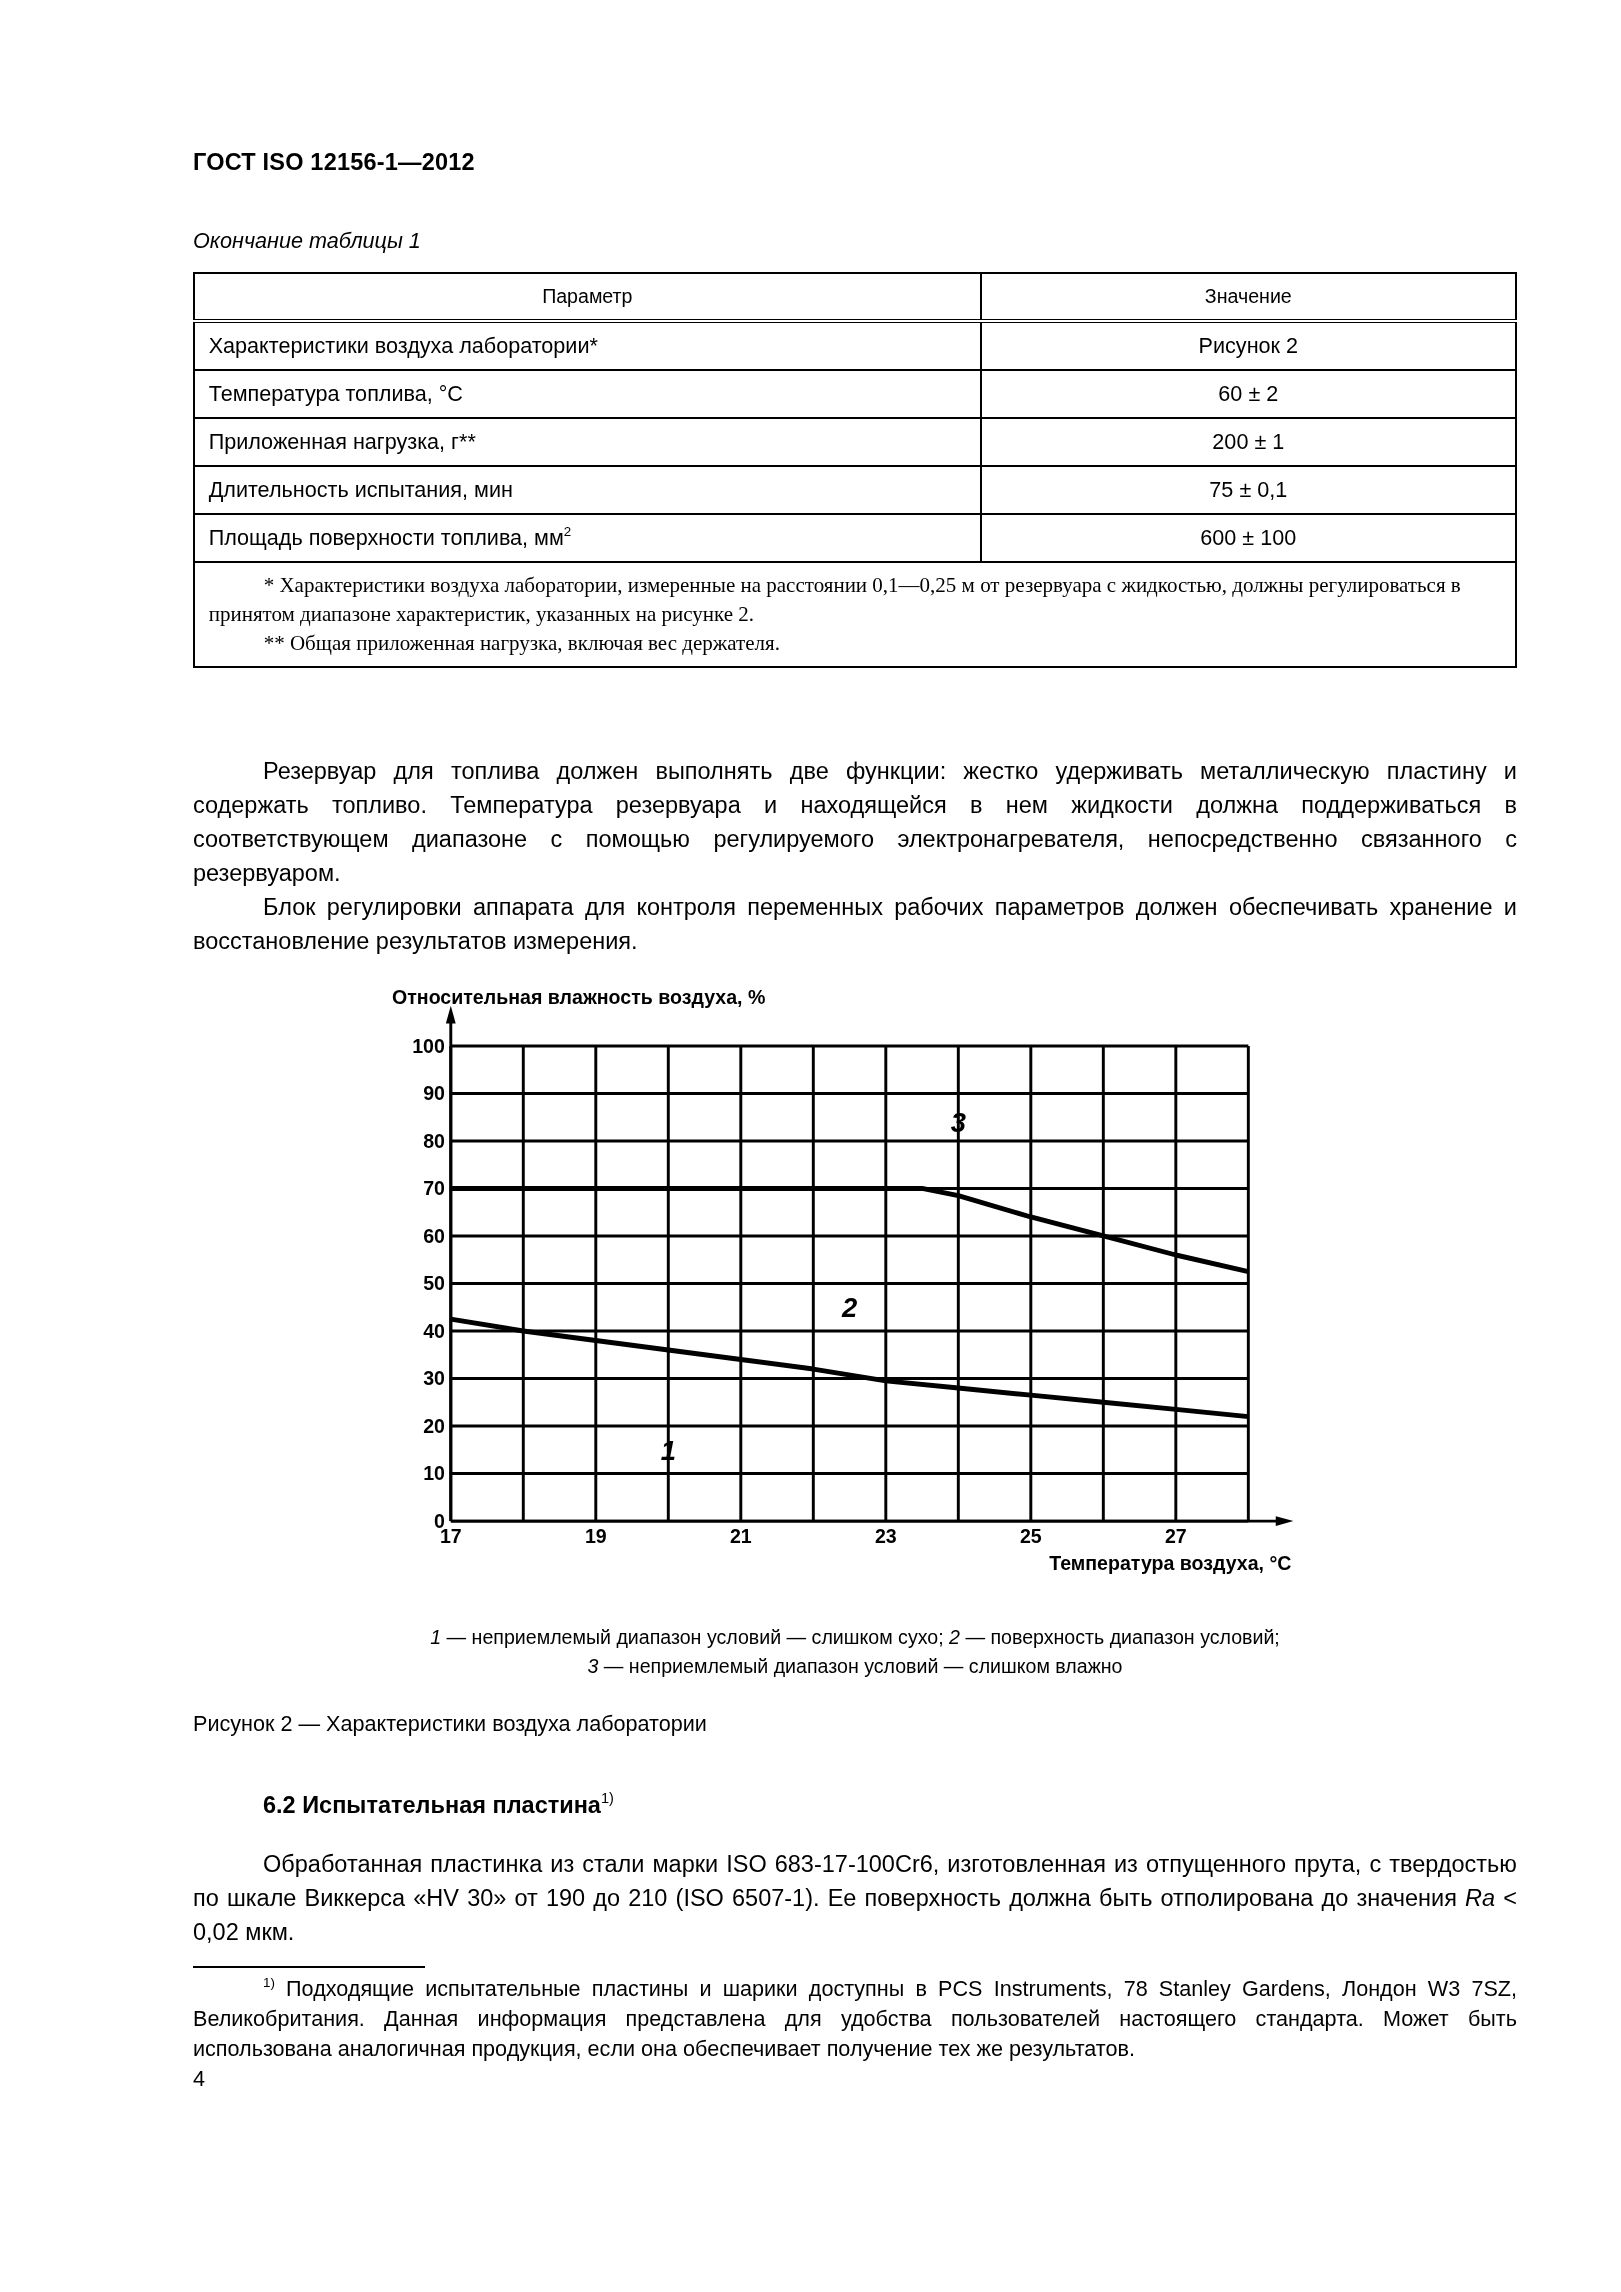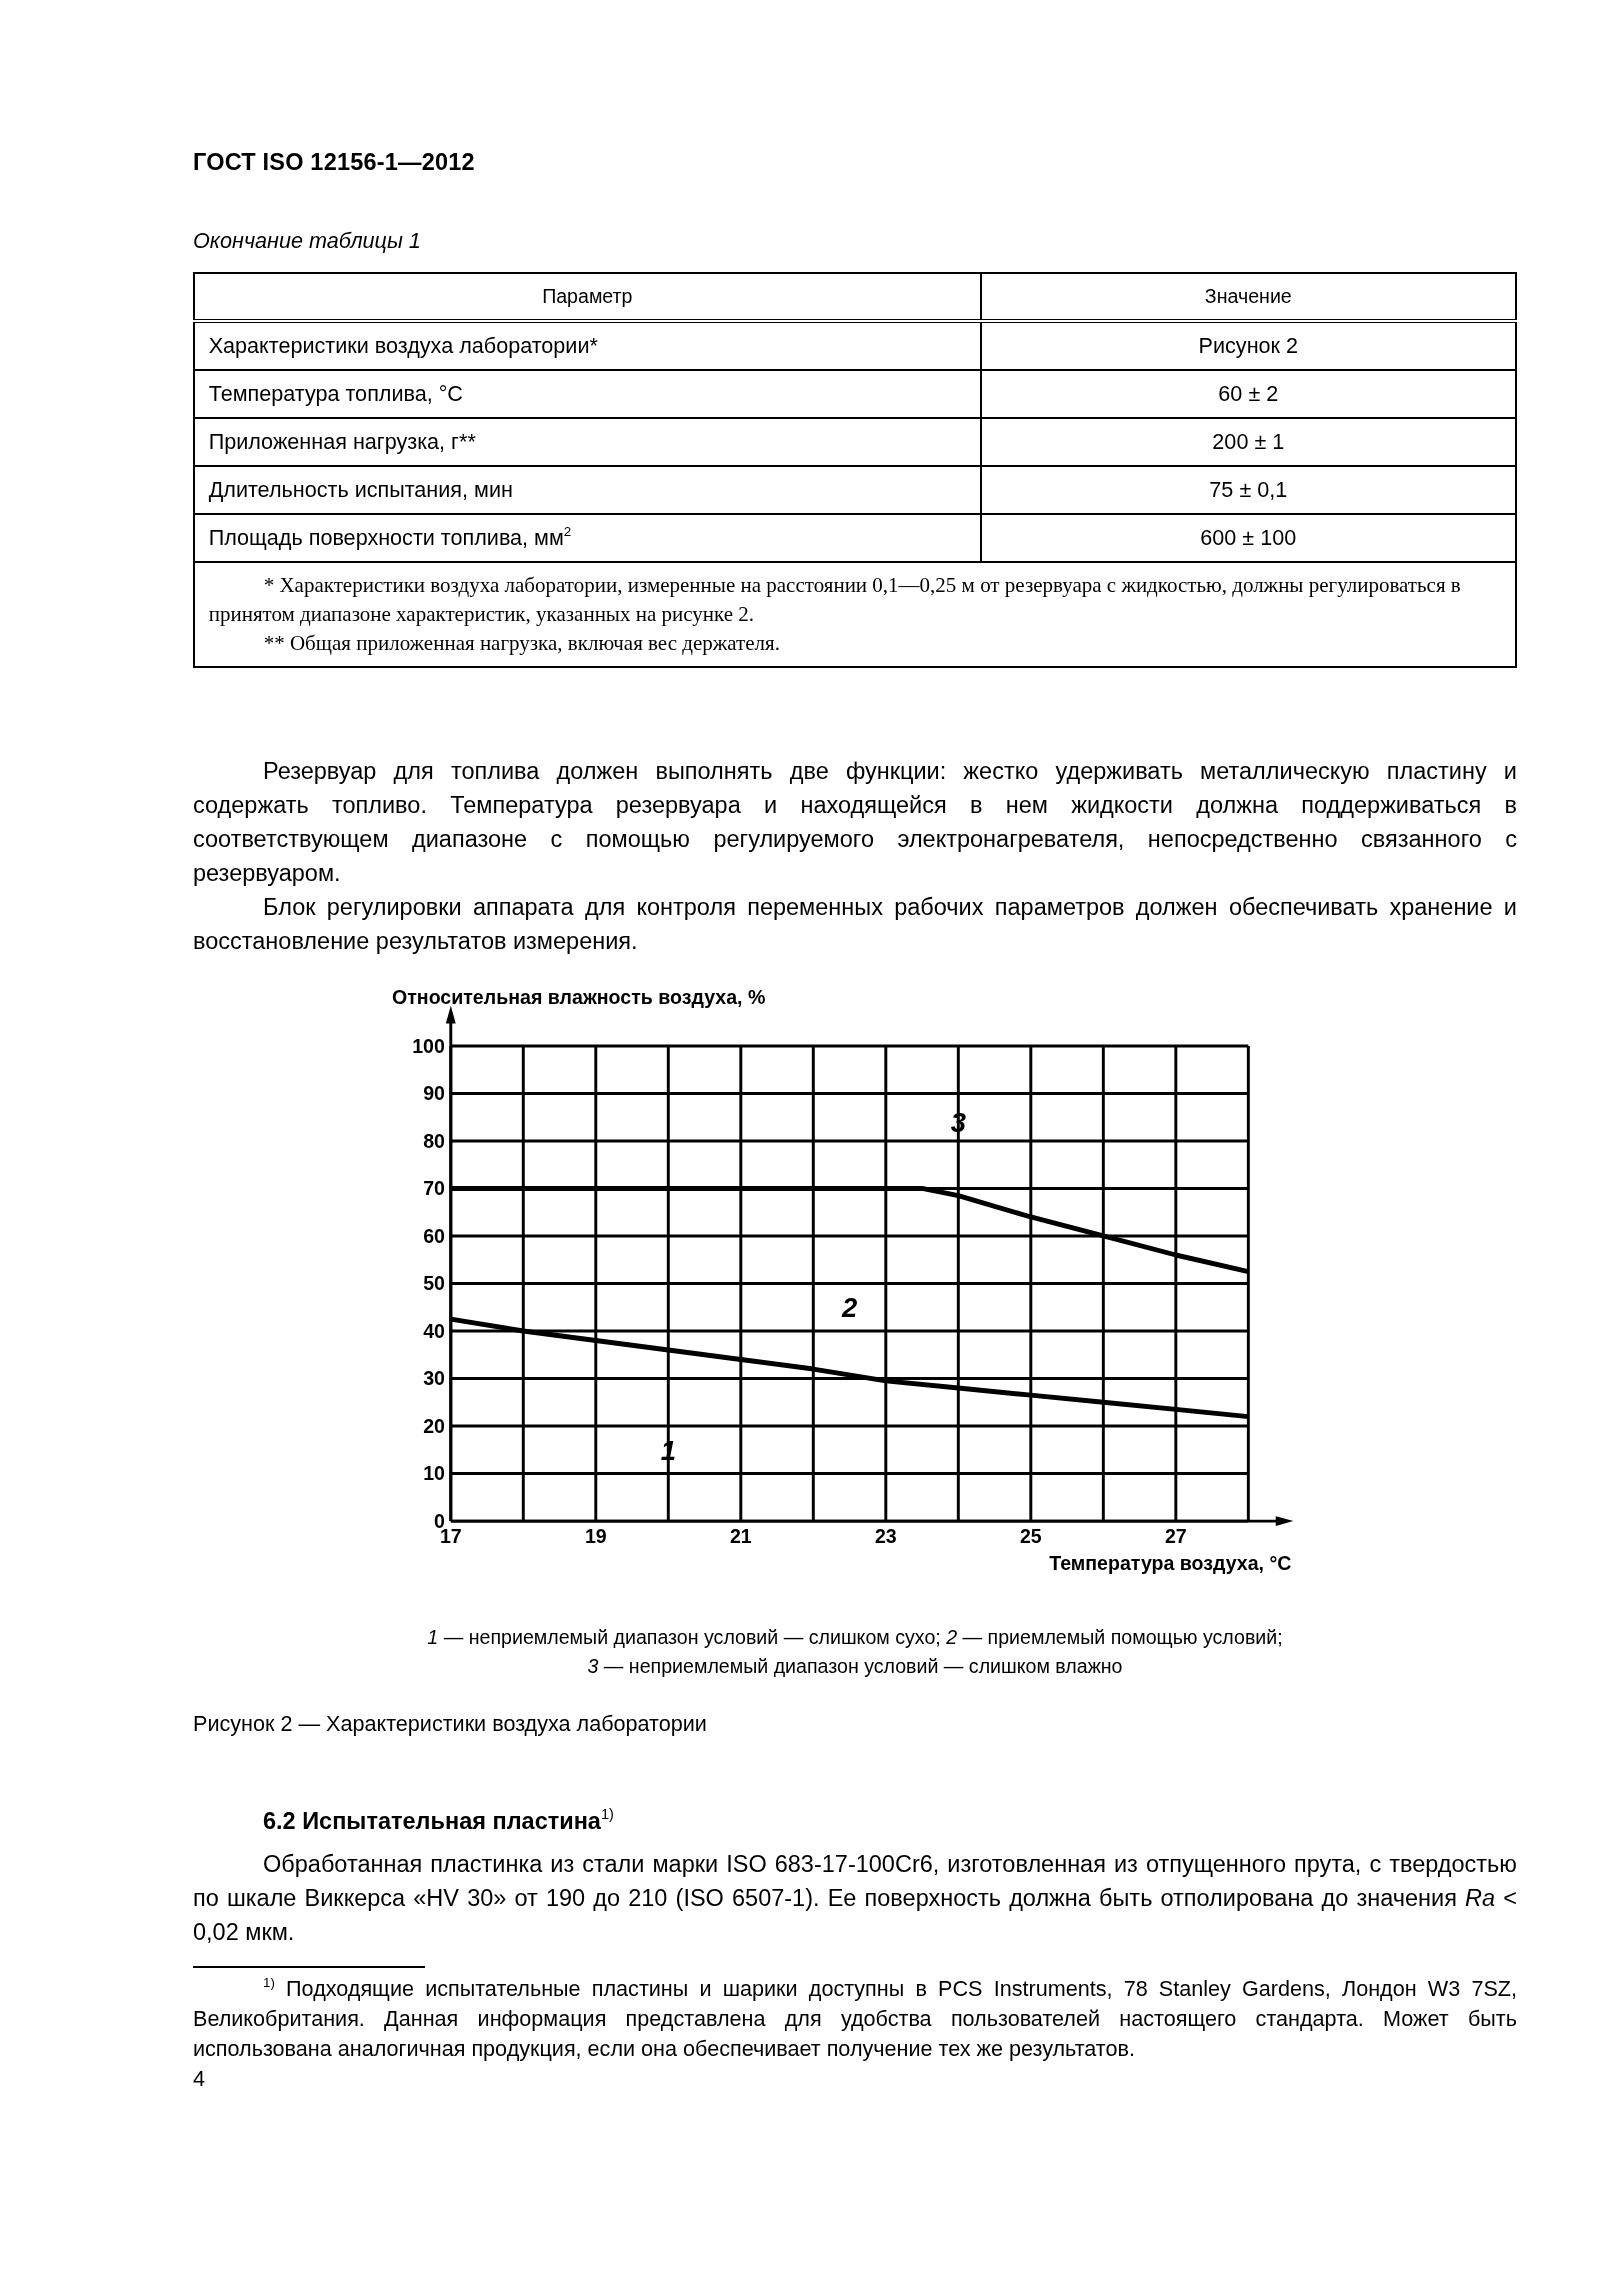--- a/index.html
+++ b/index.html
@@ -21,21 +21,21 @@
   sup { font-size: 62%; vertical-align: 0.7em; line-height: 0; }
 
   .body-text { left: 193px; width: 1324px; font-size: 23.5px; line-height: 34px; text-align: justify; }
   .body-text p { margin: 0; text-indent: 70px; }
 
   .chart { left: 392px; top: 980px; width: 921px; height: 608px; }
 
   .legend { left: 193px; width: 1324px; text-align: center; font-size: 19.6px; line-height: 29px; top: 1623px; }
   .fig-caption { left: 193px; width: 1324px; text-align: left; font-size: 21.6px; top: 1711px; }
 
-  .section-heading { left: 263px; top: 1792px; font-size: 23.5px; font-weight: bold; margin-top: 16px; }
+  .section-heading { left: 263px; top: 1792px; font-size: 23.5px; font-weight: bold; }
   .section-heading sup { font-weight: normal; }
   .section-body { top: 1847px; }
 
   .fn-rule { left: 193px; top: 1966px; width: 232px; height: 2px; background: #000; }
   .footnote { left: 193px; top: 1974px; width: 1324px; font-size: 21.6px; line-height: 30px; text-align: justify; }
   .footnote p { margin: 0; text-indent: 70px; }
   .page-num { left: 193px; top: 2066px; font-size: 21.6px; }
 </style>
 </head>
 <body>
@@ -145,21 +145,21 @@
         <text x="282" y="489.25" font-size="28" font-style="italic" font-weight="bold" text-anchor="middle">1</text>
         <text x="467" y="343.75" font-size="28" font-style="italic" font-weight="bold" text-anchor="middle">2</text>
         <text x="578" y="154.60000000000002" font-size="28" font-style="italic" font-weight="bold" text-anchor="middle">3</text>
       </g>
     <text id="ylabel" x="0" y="24" font-size="20" font-weight="bold">Относительная влажность воздуха, %</text>
     <text id="xlabel" x="918" y="602" font-size="20" font-weight="bold" text-anchor="end">Температура воздуха, °С</text>
   </svg>
 </div>
 
 <div class="abs legend">
-  <div><i>1</i><span> — неприемлемый диапазон условий — слишком сухо; </span><i>2</i><span> — приемлемый помощью условий;</span></div>
+  <div><i>1</i><span> — неприемлемый диапазон условий — слишком сухо; </span><i>2</i><span> — поверхность диапазон условий;</span></div>
   <div><i>3</i><span> — неприемлемый диапазон условий — слишком влажно</span></div>
 </div>
 <div class="abs fig-caption">Рисунок 2 — Характеристики воздуха лаборатории</div>
 
 <div class="abs section-heading"><span>6.2 Испытательная пластина</span><sup>1)</sup></div>
 
 <div class="abs body-text section-body">
   <p><span>Обработанная пластинка из стали марки ISO 683-17-100Cr6, изготовленная из отпущенного прута, с твердостью по шкале Виккерса «HV 30» от 190 до 210 (ISO 6507-1). Ее поверхность должна быть отполирована до значения </span><i>Ra</i><span> &lt; 0,02 мкм.</span></p>
 </div>
 

